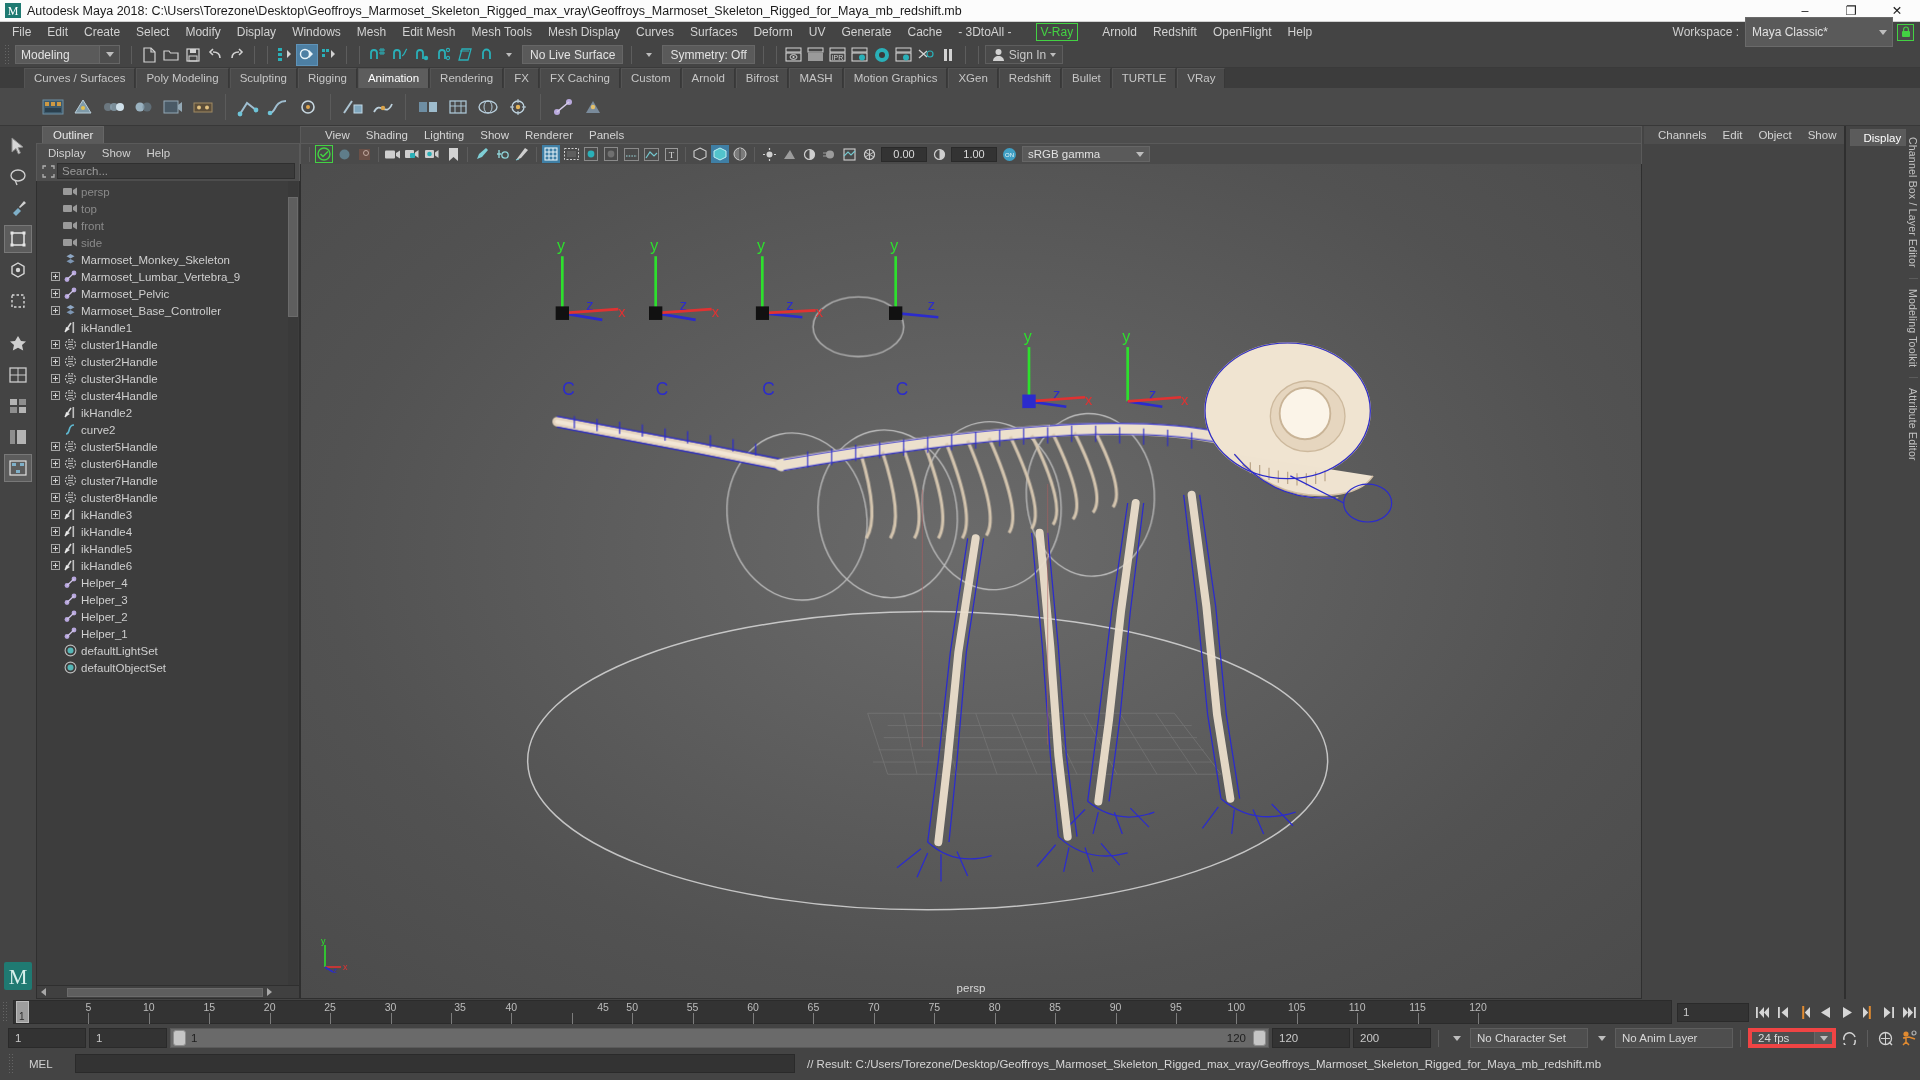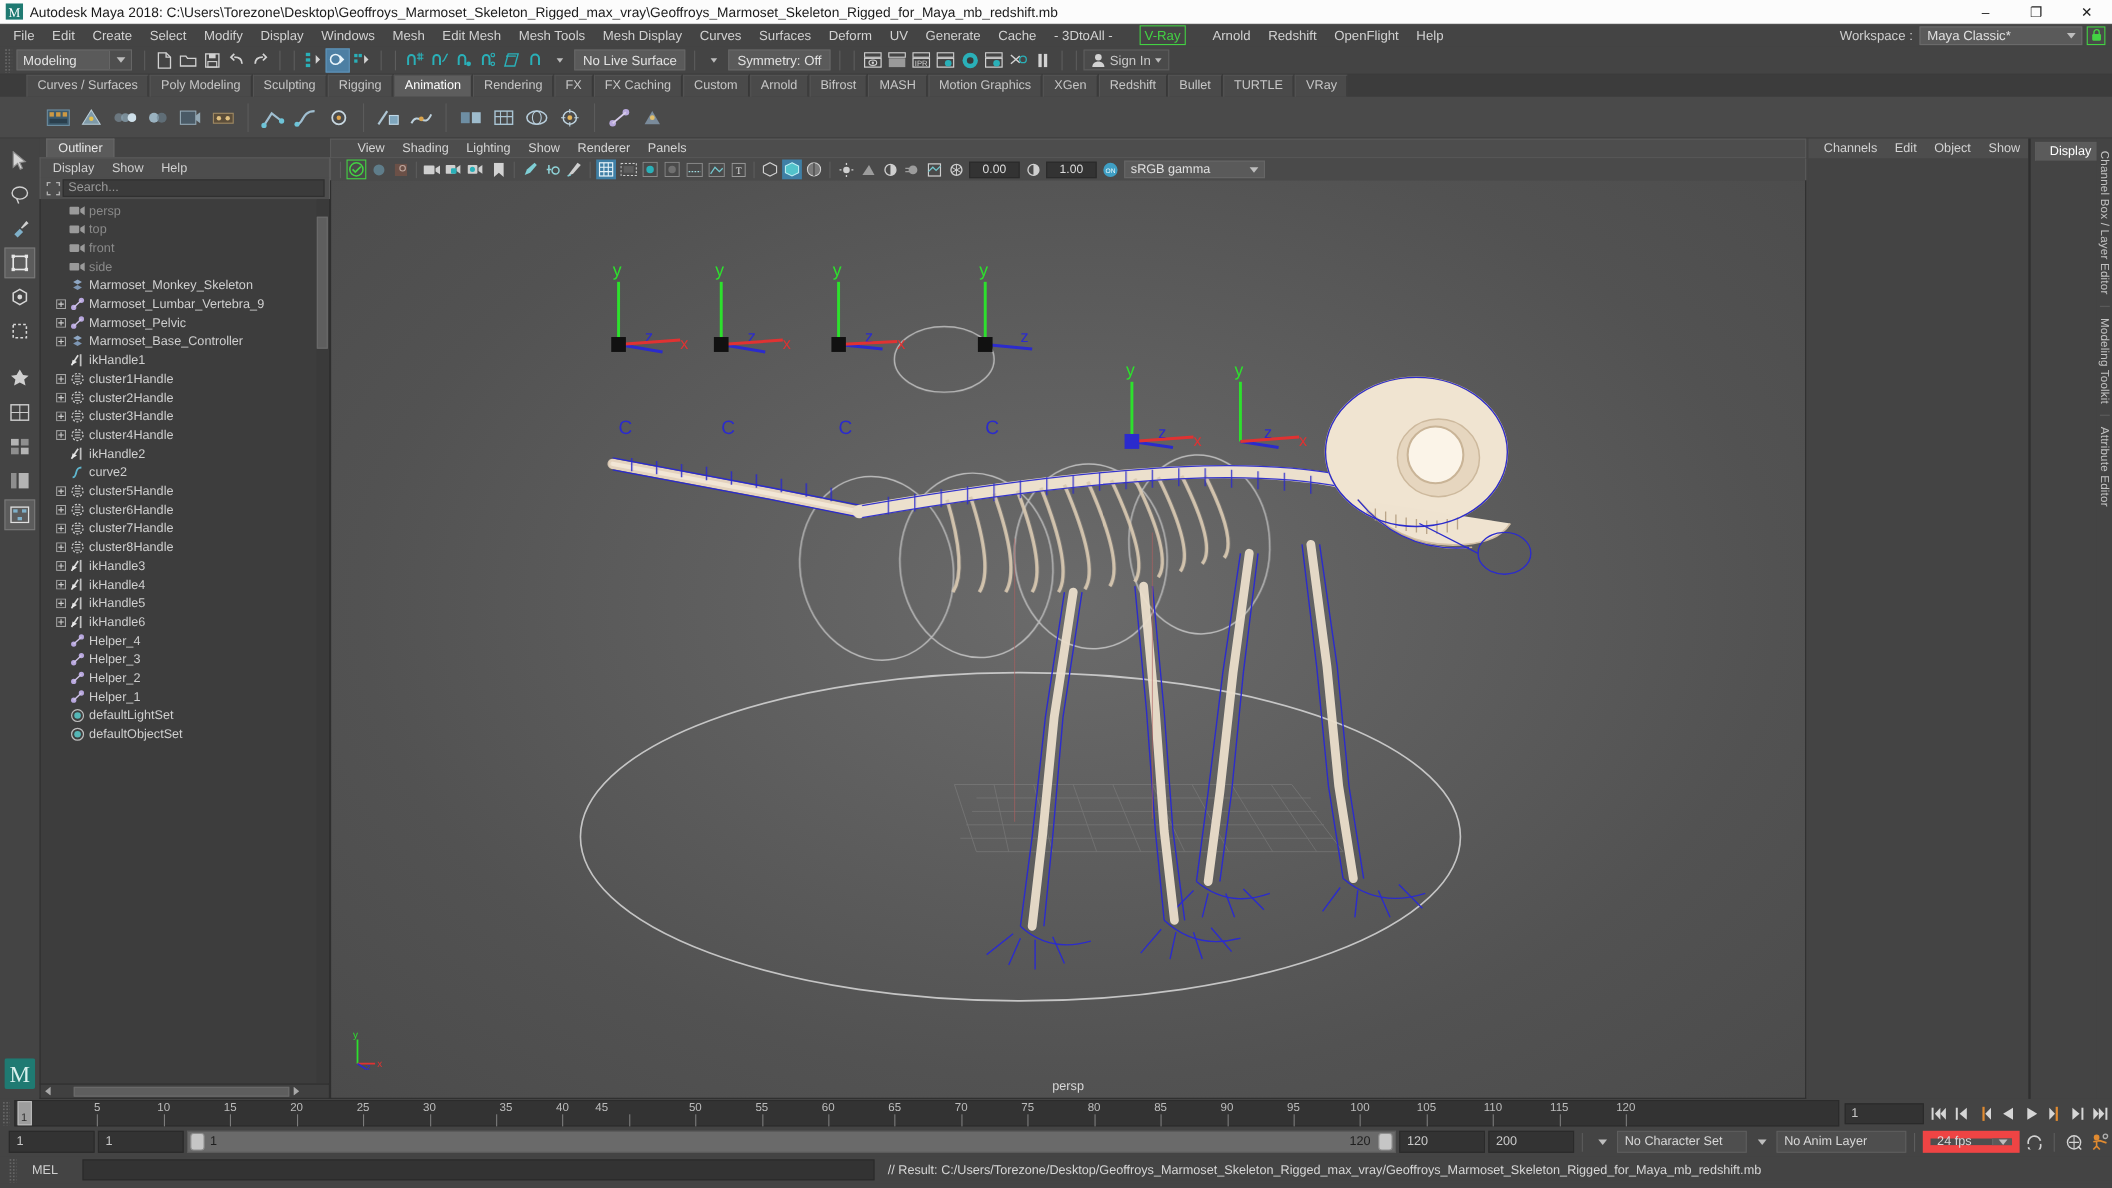--- a/index.html
+++ b/index.html
@@ -29,21 +29,21 @@
   
   .menubar {
     height:20px; background:#444444; display:flex; align-items:center;
     flex:0 0 20px; padding-left:4px; font-size:12px;
   }
   .menu-item { padding:2px 8px; color:#d2d2d2; white-space:nowrap; line-height:16px; }
   .menu-item.boxed { border:1px solid #43d243; color:#43d243; padding:0px 4px; margin:0 16px; }
   .menu-spacer { flex:1; }
   .ws-label { color:#cfcfcf; padding-right:6px; font-size:12px; }
   .ws-select {
-    background:#5a5a5a; border:1px solid #6a6a6a; height:17px; width:148px;
+    background:#5a5a5a; border:1px solid #6a6a6a; height:30px; width:148px;
     display:flex; align-items:center; padding-left:6px; color:#e0e0e0; font-size:12px;
     position:relative;
   }
   .ws-select .caret { position:absolute; right:5px; }
   .ws-lock { width:17px; height:17px; border:1px solid #43d243; margin:0 6px 0 4px;
     display:flex; align-items:center; justify-content:center; background:#4a4a4a; }
 
   
   .toolbar {
     height:26px; background:#444444; display:flex; align-items:center; flex:0 0 26px;
@@ -173,21 +173,21 @@
   .rangerow { height:26px; background:#444; display:flex; align-items:center; flex:0 0 26px; padding-left:8px; gap:3px;}
   .num-field { background:#333; border:1px solid #2a2a2a; height:20px; color:#c9c9c9; font-size:11.5px;
                display:flex; align-items:center; padding-left:6px; }
   .rangebar { flex:1; height:20px; background:#6a6a6a; border:1px solid #5a5a5a; position:relative;
               display:flex; align-items:center; justify-content:space-between; padding:0 4px; }
   .rb-handle { width:13px; height:16px; background:#c6c6c6; border:1px solid #8e8e8e; border-radius:3px; position:absolute; }
   .rb-txt { font-size:11.5px; color:#1f1f1f; position:absolute; }
   .rr-sep { width:1px; height:17px; background:#5d5d5d; margin:0 4px; }
   .sel-field { background:#4e4e4e; border:1px solid #5e5e5e; height:20px; color:#d8d8d8; font-size:11.5px;
                display:flex; align-items:center; padding-left:6px;}
-  .fps-field { background:#4e4e4e; border:7px solid #ef4444; height:20px; width:88px; color:#d8d8d8; font-size:11.5px;
+  .fps-field { background:#4e4e4e; border:4px solid #ef4444; height:20px; width:88px; color:#d8d8d8; font-size:11.5px;
                display:flex; align-items:center; padding-left:6px; position:relative;}
   .fps-field .dd { position:absolute; right:0; top:0; bottom:0; width:18px; background:#5a5a5a;
                    border-left:1px solid #666; display:flex; align-items:center; justify-content:center;}
 
   
   .cmdrow { height:25px; background:#444; display:flex; align-items:center; flex:0 0 25px; padding-left:8px; gap:4px;}
   .mel-label { width:48px; font-size:11.5px; color:#d0d0d0; padding-left:6px;}
   .mel-input { flex:0 0 720px; background:#333; border:1px solid #2a2a2a; height:19px; }
   .mel-result { flex:1; background:#444; color:#d6d6d6; font-size:11.5px; padding-left:8px; white-space:nowrap;
                 overflow:hidden; display:flex; align-items:center; height:19px;}
@@ -1595,21 +1595,21 @@
         <div class="ticklabel" style="left: 255.667px;">20</div>
         <div class="tick" style="left: 316.083px;"></div>
         <div class="ticklabel" style="left: 316.083px;">25</div>
         <div class="tick" style="left: 376.5px;"></div>
         <div class="ticklabel" style="left: 376.5px;">30</div>
         <div class="tick" style="left: 436.917px;"></div>
         <div class="ticklabel" style="left: 446px;">35</div>
         <div class="tick" style="left: 497.333px;"></div>
         <div class="ticklabel" style="left: 497.333px;">40</div>
         <div class="tick" style="left: 557.75px;"></div>
-        <div class="ticklabel" style="left: 533px;">45</div>
+        <div class="ticklabel" style="left: 589px;">45</div>
         <div class="tick" style="left: 618.167px;"></div>
         <div class="ticklabel" style="left: 618.167px;">50</div>
         <div class="tick" style="left: 678.583px;"></div>
         <div class="ticklabel" style="left: 678.583px;">55</div>
         <div class="tick" style="left: 739px;"></div>
         <div class="ticklabel" style="left: 739px;">60</div>
         <div class="tick" style="left: 799.417px;"></div>
         <div class="ticklabel" style="left: 799.417px;">65</div>
         <div class="tick" style="left: 859.833px;"></div>
         <div class="ticklabel" style="left: 859.833px;">70</div>

